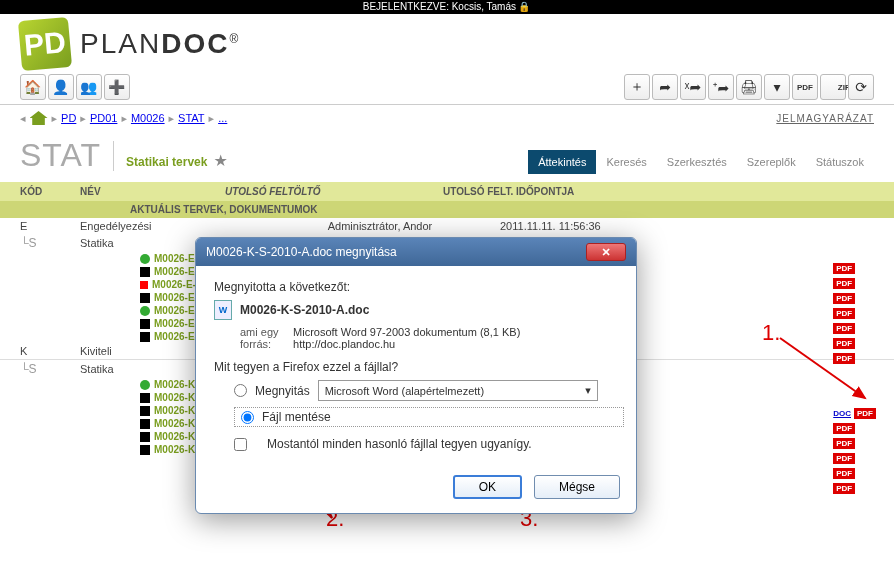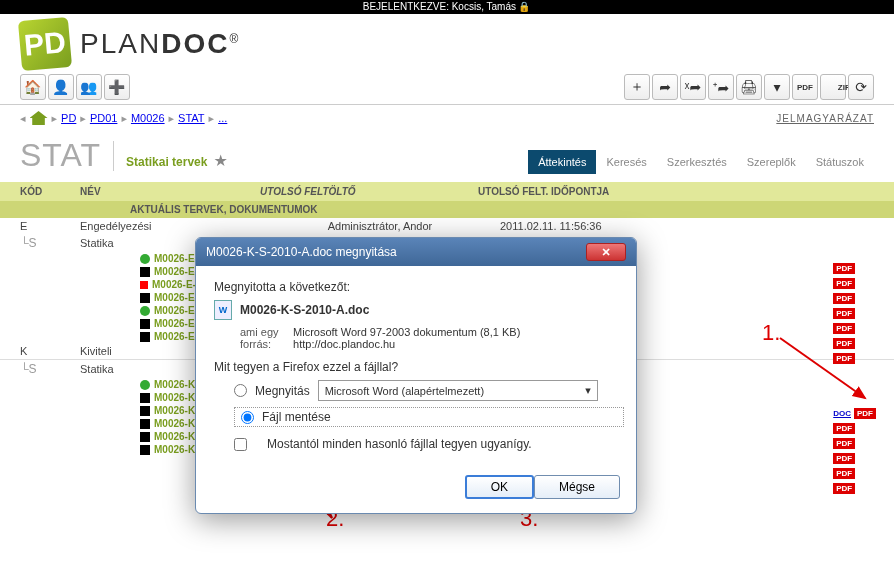--- a/index.html
+++ b/index.html
@@ -22,21 +22,21 @@
 .title-row { display: flex; align-items: baseline; padding: 8px 20px; }
 .big-title { font-size: 32px; color: #aaa; font-weight: 400; letter-spacing: 1px; }
 .divider-v { width: 1px; height: 30px; background: #ccc; margin: 0 12px; align-self: center; }
 .subtitle { font-size: 12px; color: #7a9e1f; font-weight: bold; }
 .star { color: #888; font-size: 16px; margin-left: 6px; }
 .tabs { margin-left: auto; display: flex; gap: 0; font-size: 11px; }
 .tab { padding: 6px 10px; color: #888; cursor: pointer; }
 .tab.active { background: #0c4a6e; color: #fff; }
 .table-head { display: flex; background: #e1e89a; padding: 4px 20px; font-size: 10px; color: #555; font-weight: bold; }
 .col-kod { width: 60px; }
-.col-nev { width: 180px; }
+.col-nev { width: 145px; }
 .col-felt { width: 218px; font-style: italic; }
 .col-ido { flex: 1; }
 .section-header { background: #cdd676; padding: 3px 20px 3px 130px; font-size: 10px; color: #555; font-weight: bold; }
 .data-row { display: flex; padding: 2px 20px; font-size: 11px; align-items: center; }
 .data-row.bordered { border-bottom: 1px solid #ddd; }
 .kod-cell { width: 60px; color: #444; }
 .tree-icon { width: 60px; color: #999; font-size: 12px; }
 .nev-cell { width: 180px; color: #444; }
 .felt-cell { width: 240px; color: #444; text-align: center; }
 .ido-cell { flex: 1; color: #444; }
@@ -60,21 +60,21 @@
 .dialog-body .line { margin-bottom: 4px; }
 .file-icon-row { display: flex; align-items: center; gap: 8px; margin: 6px 0; }
 .w-icon { width: 18px; height: 20px; border: 1px solid #6aa; background: #eef; display: flex; align-items: center; justify-content: center; color: #06c; font-size: 9px; font-weight: bold; }
 .indent { margin-left: 26px; font-size: 11px; color: #333; }
 .indent .label { color: #555; display: inline-block; width: 50px; }
 .sep-q { margin-top: 10px; }
 .option-row { display: flex; align-items: center; gap: 8px; margin: 6px 0 6px 20px; }
 .option-row input[type=radio] { }
 .select-box { border: 1px solid #999; padding: 3px 6px; width: 280px; display: flex; justify-content: space-between; align-items: center; background: #fff; font-size: 11px; }
 .cb-row { display: flex; align-items: center; gap: 20px; margin: 10px 0 4px 20px; }
-.dialog-footer { display: flex; justify-content: flex-end; padding: 10px 16px 14px; }
+.dialog-footer { display: flex; justify-content: flex-end; gap: 12px; padding: 10px 16px 14px; }
 .dlg-btn { border: 1px solid #708daf; background: linear-gradient(#fff,#e5eef8); padding: 3px 24px; border-radius: 3px; font-size: 12px; }
 .dlg-btn.primary { border: 2px solid #3b7dd8; }
 
 .annotation { position: absolute; color: #d00; font-size: 22px; font-weight: normal; font-family: Arial; }
 .arrow-svg { position: absolute; pointer-events: none; }
 </style>
 </head>
 <body>
 
 <div class="top-strip">
@@ -148,21 +148,21 @@
   <div class="col-felt">UTOLSÓ FELTÖLTŐ</div>
   <div class="col-ido">UTOLSÓ FELT. IDŐPONTJA</div>
 </div>
 <div class="section-header">AKTUÁLIS TERVEK, DOKUMENTUMOK</div>
 
 <div id="groups">
     <div class="data-row">
       <div class="kod-cell">E</div>
     <div class="nev-cell">Engedélyezési</div>
     <div class="felt-cell">Adminisztrátor, Andor</div>
-    <div class="ido-cell">2011.02.11. 11:56:36</div>
+    <div class="ido-cell">2011.11.11. 11:56:36</div>
     </div>
     <div class="data-row">
       <div class="tree-icon">└S</div>
     <div class="nev-cell">Statika</div>
     </div>
     <div class="file-list">
       <div class="file-row">
         <div class="file-bullet bullet-green"></div>
       <div class="file-name">M0026-E-S-2</div>
       </div>

